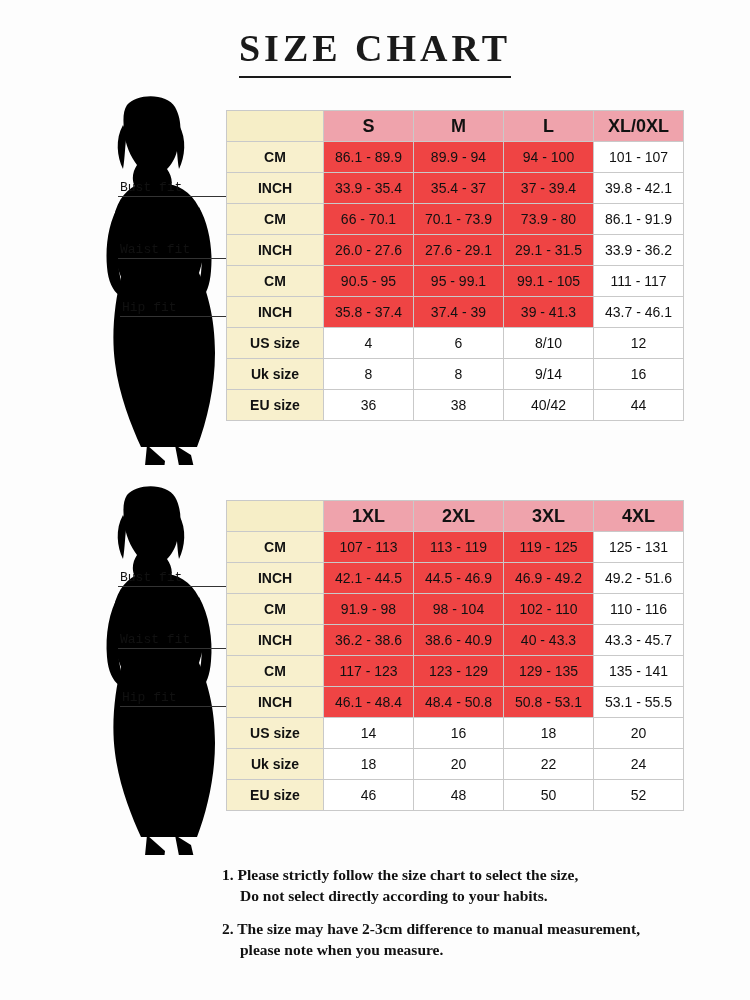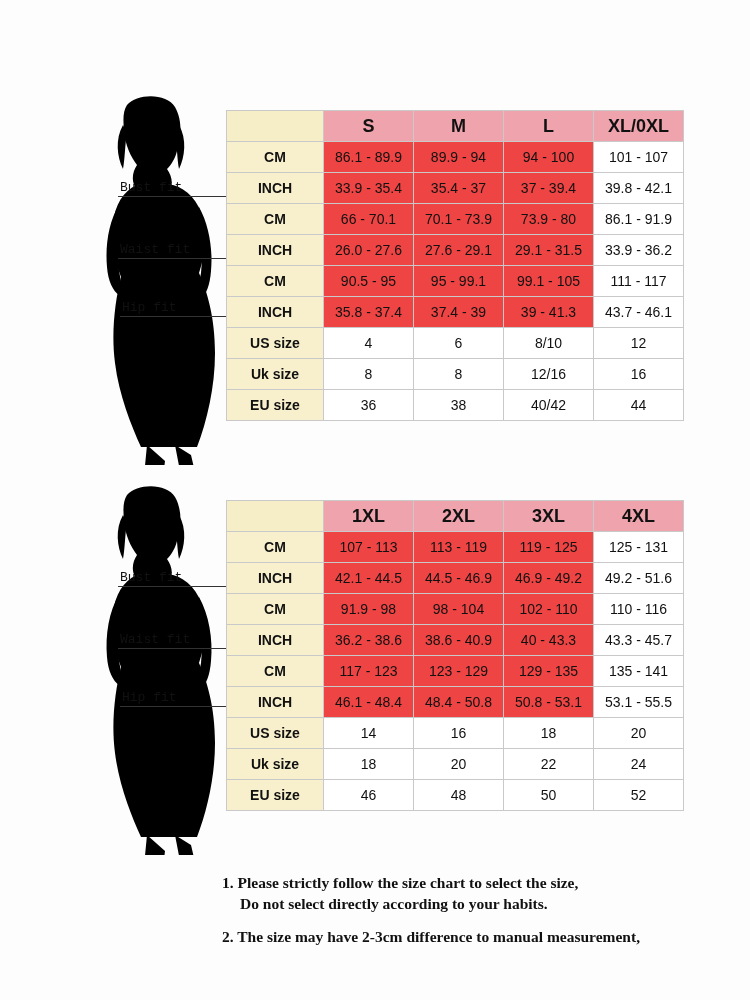--- a/index.html
+++ b/index.html
@@ -107,30 +107,32 @@
   .notes {
     position: absolute;
     left: 222px;
     top: 865px;
     width: 510px;
     font-family: "Liberation Serif", serif;
     font-size: 15.5px;
     font-weight: 700;
     color: #111;
     line-height: 1.35;
-    margin-top: 8px;
   }
   .note { margin-bottom: 12px; }
   .note .ln2 { display: block; padding-left: 18px; font-family: Liberation Serif, serif; }
 </style>
 </head>
 <body>
 
 <div class="page">
 
+  <div class="title-wrap">
+    <span class="title">SIZE CHART</span>
+  </div>
 
   <div class="figure fig1">
     <svg viewBox="0 0 160 370" xmlns="http://www.w3.org/2000/svg" aria-hidden="true">
       <g fill="#000000">
 
         <path d="M52 10 C62 -2, 92 -2, 100 12 C108 26, 106 44, 102 56 C100 64, 96 70, 92 74
                  C96 80, 98 86, 96 92 L60 92 C56 84, 58 76, 62 70 C56 62, 50 50, 49 36
                  C48 24, 48 16, 52 10 Z"></path>
 
         <path d="M48 30 C40 44, 42 62, 48 74 C50 64, 50 48, 52 38 Z"></path>
@@ -230,21 +232,21 @@
           <td class="lbl">US size</td>
           <td class="val-white">4</td>
           <td class="val-white">6</td>
           <td class="val-white">8/10</td>
           <td class="val-white">12</td>
         </tr>
         <tr>
           <td class="lbl">Uk size</td>
           <td class="val-white">8</td>
           <td class="val-white">8</td>
-          <td class="val-white">12/16</td>
+          <td class="val-white">9/14</td>
           <td class="val-white">16</td>
         </tr>
         <tr>
           <td class="lbl">EU size</td>
           <td class="val-white">36</td>
           <td class="val-white">38</td>
           <td class="val-white">40/42</td>
           <td class="val-white">44</td>
         </tr>
       </tbody>
@@ -372,16 +374,17 @@
 
   <div class="notes">
     <div class="note">
       <span>1.</span>
       <span>Please strictly follow the size chart to select the size,</span>
       <span class="ln2">Do not select directly according to your habits.</span>
     </div>
     <div class="note">
       <span>2.</span>
       <span>The size may have 2-3cm difference  to manual measurement,</span>
+      <span class="ln2">please note when you measure.</span>
     </div>
   </div>
 
 </div>
 
 </body></html>

